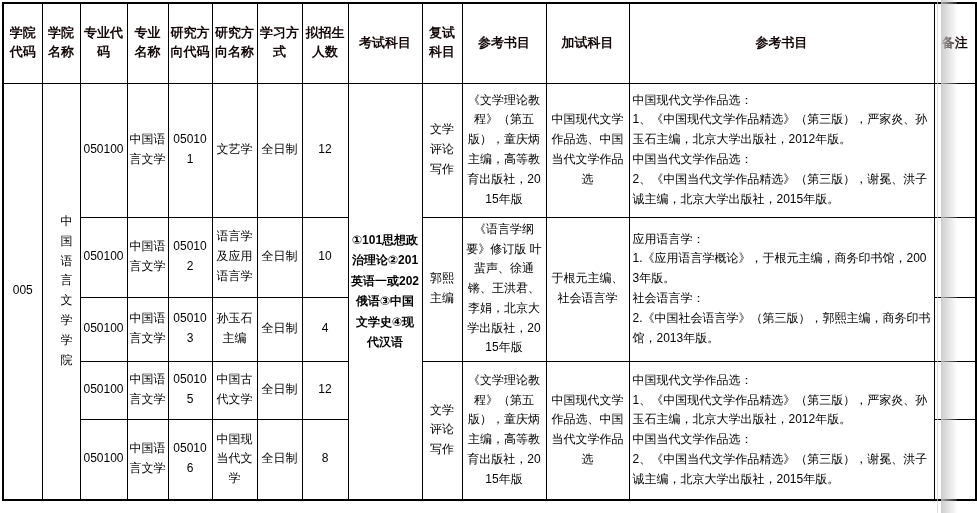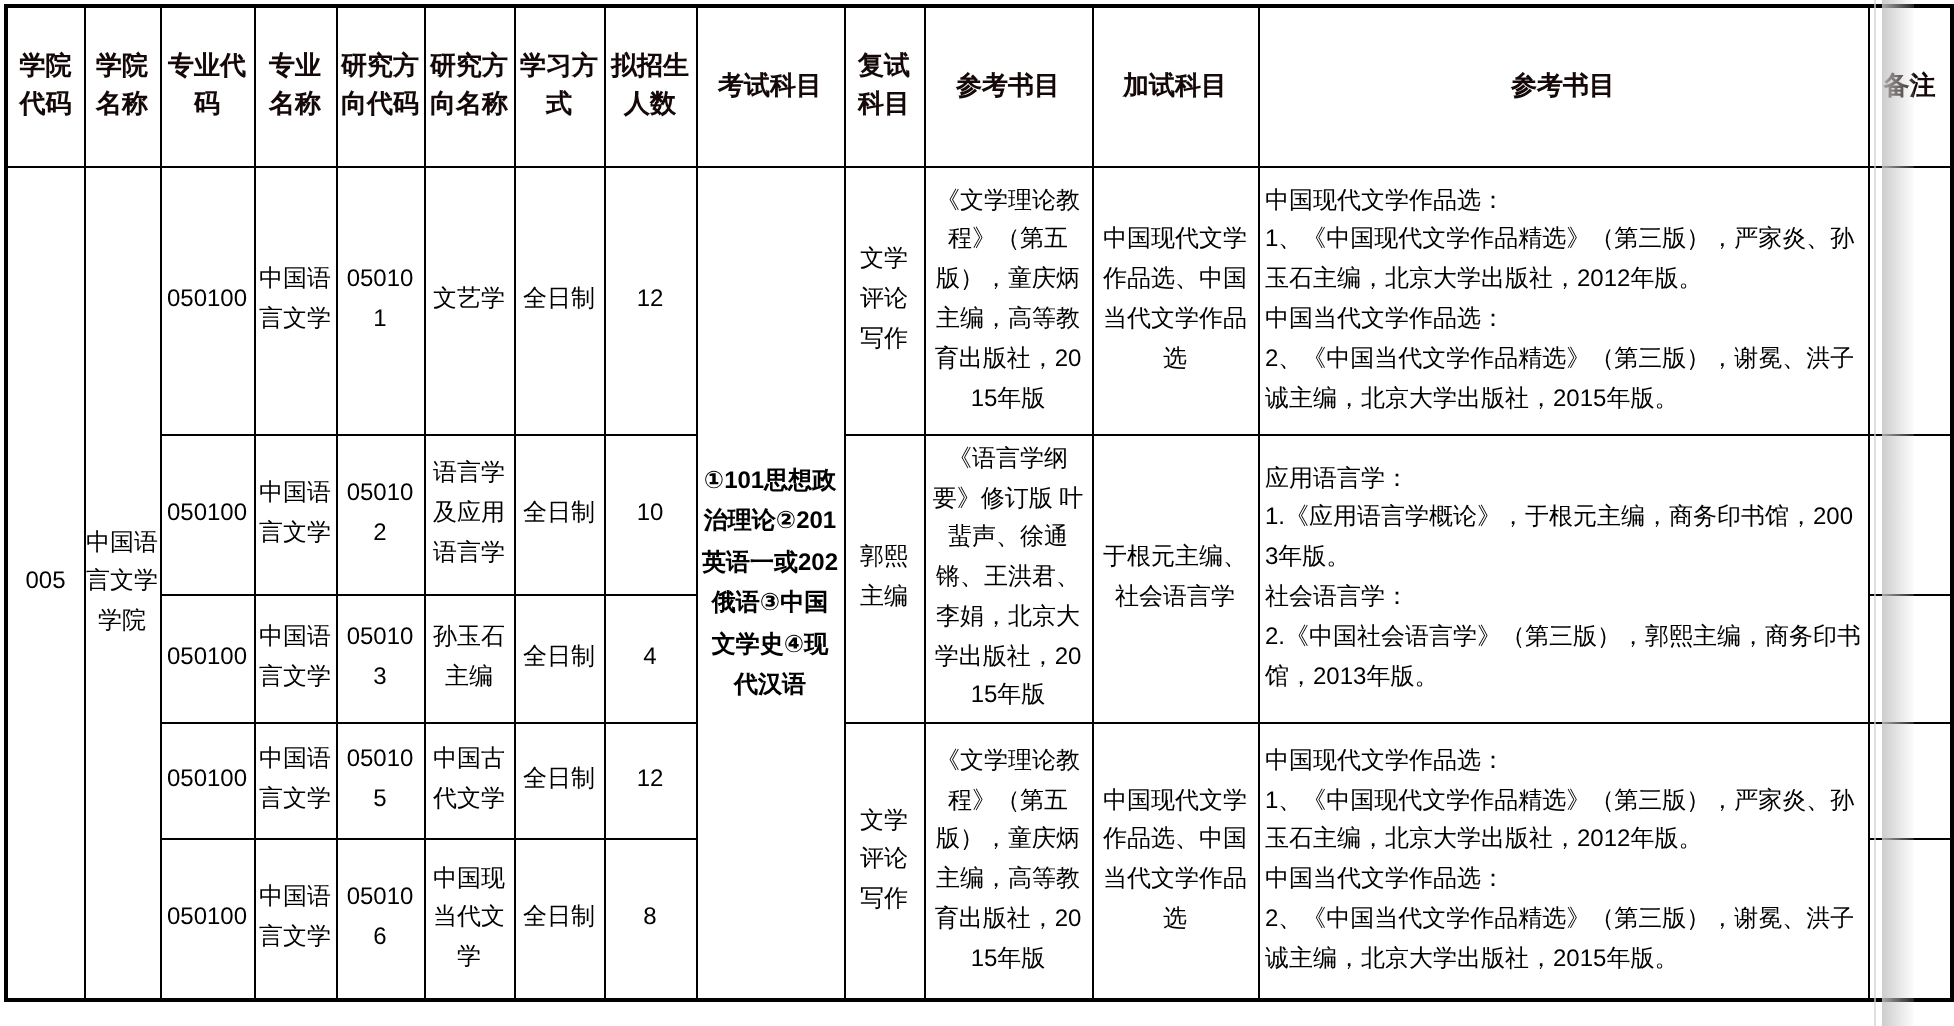--- a/index.html
+++ b/index.html
@@ -32,21 +32,21 @@
     font-size:13px;
     line-height:1.45;
     color:#140808;
   }
   tr.hrow{height:80px;}
   tr.r1{height:134px;}
   tr.r2{height:80px;}
   tr.r3{height:64px;}
   tr.r4{height:58px;}
   tr.r5{height:81px;}
-  td.college-name{padding:1px 0;}
+  td.college-name{padding:1px 18px;}
   td.exam{line-height:1.7;font-weight:bold;}
   td.refwide{text-align:left;padding:1px 3px;margin-top:10px;}
   .pre{white-space:pre-line;}
   
   .scroll-shadow{
     position:absolute;
     left:941px;top:0;
     width:16px;height:513px;
     background:linear-gradient(to right, rgba(196,196,196,0.85), rgba(240,240,240,0.15));
     pointer-events:none;

